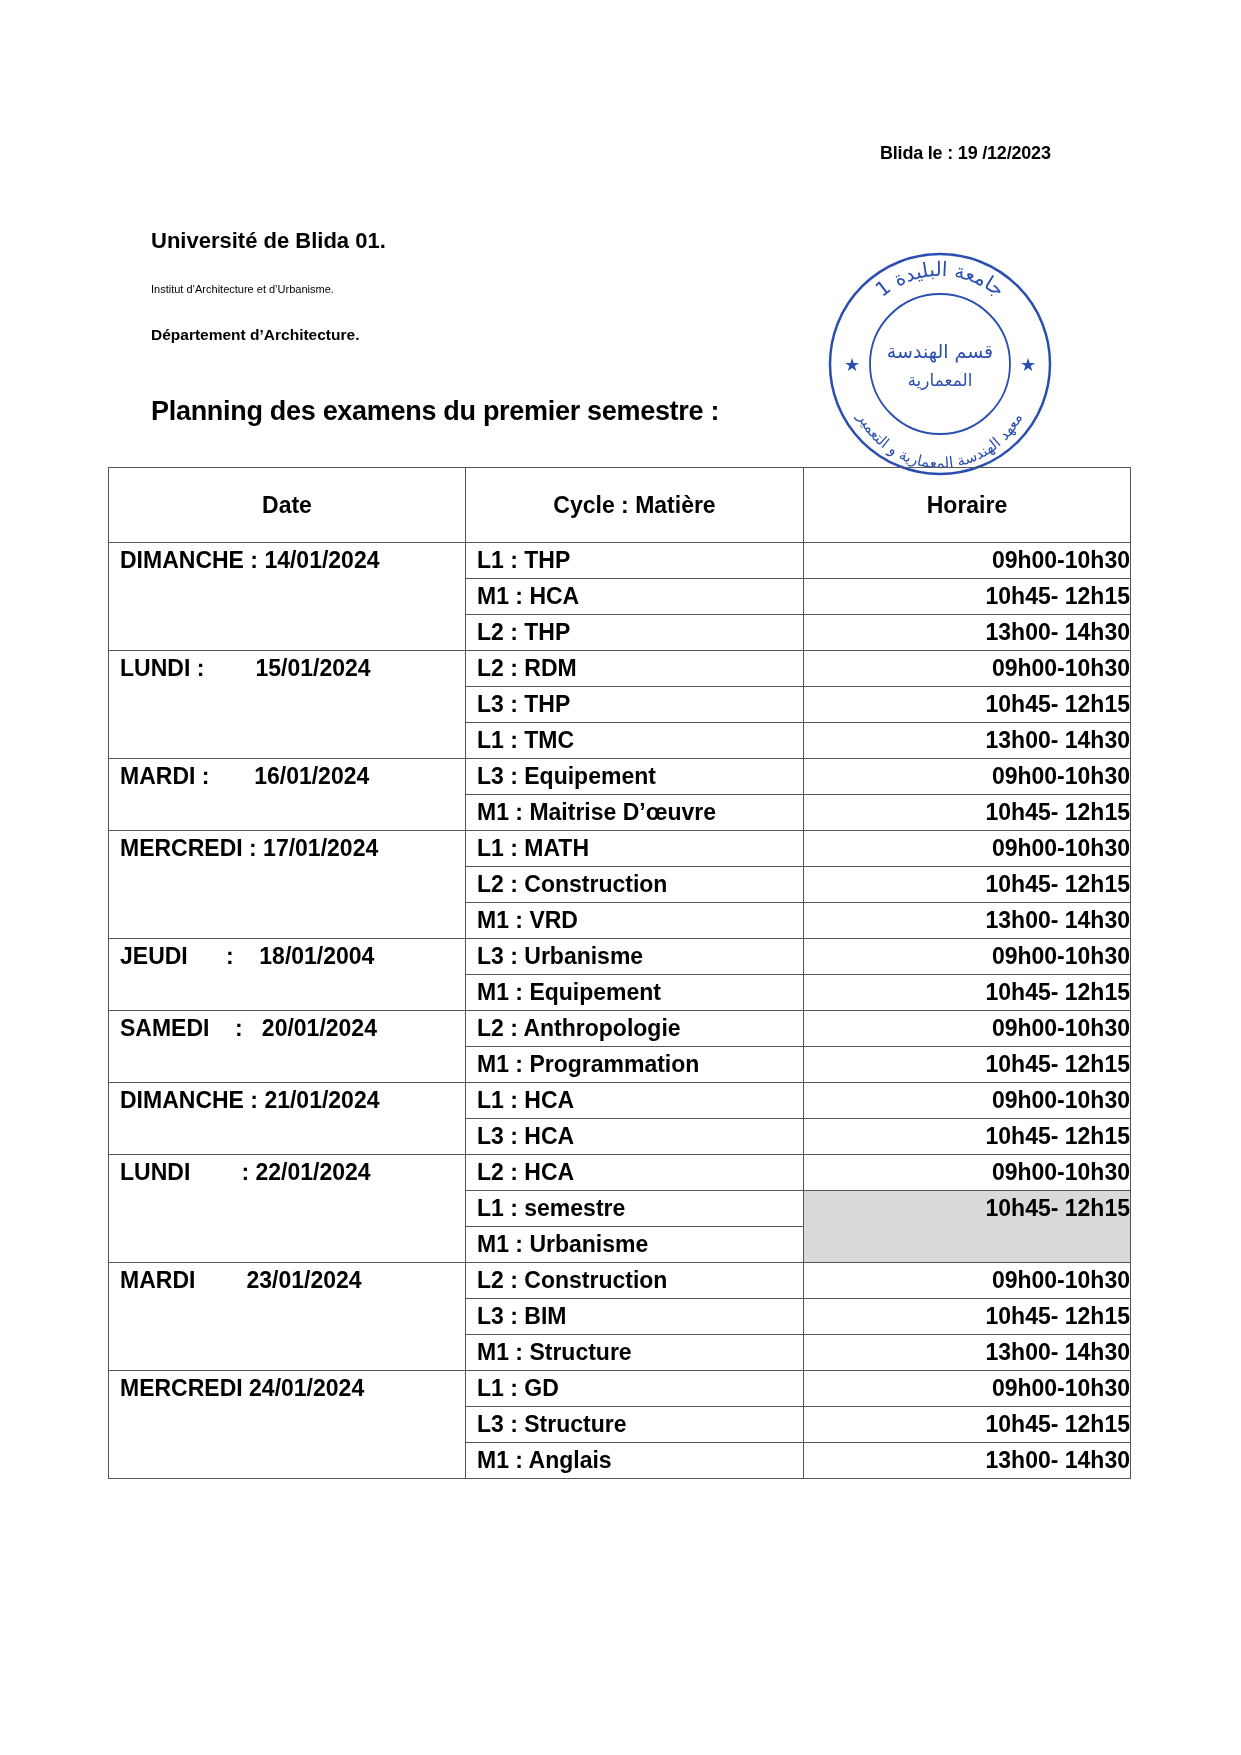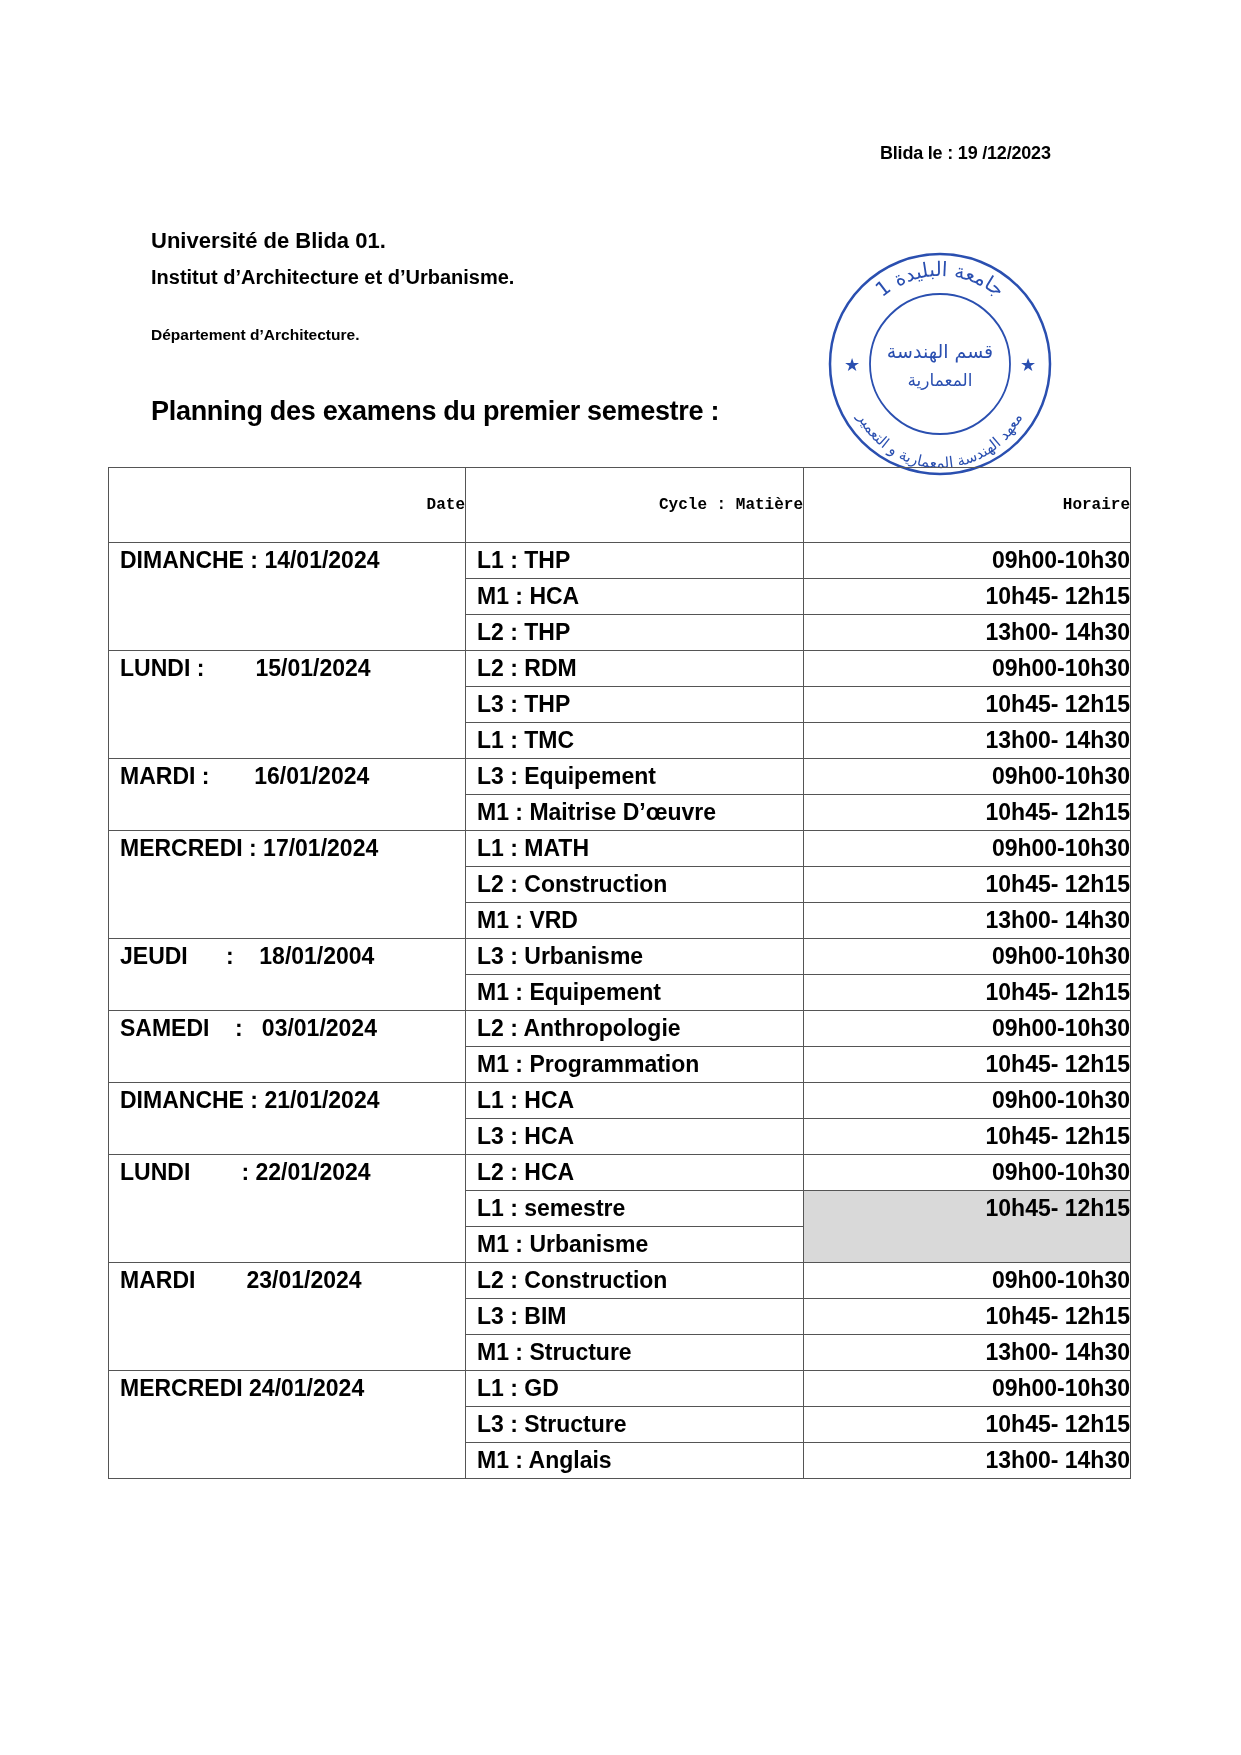--- a/index.html
+++ b/index.html
@@ -1,32 +1,32 @@
 <!DOCTYPE html>
 <html><head>
 <meta charset="utf-8">
 <style>
   html, body { margin:0; padding:0; background:#ffffff; }
   body { width:1241px; height:1755px; position:relative; overflow:hidden;
          font-family:"Liberation Sans", sans-serif; color:#000; }
   .abs { position:absolute; }
   #date-line { left:880px; top:143px; font-size:18px; font-weight:bold; letter-spacing:-0.2px; }
   #uni { left:151px; top:228px; font-size:22px; font-weight:bold;text-align:center; }
-  #inst { left:151px; top:266px; font-size:20px; font-weight:bold; }
+  #inst { left:151px; top:283px; font-size:11px; font-weight:normal; }
   #dept { left:151px; top:326px; font-size:15.5px; font-weight:bold; }
   #title { left:151px; top:396px; font-size:27px; font-weight:bold; letter-spacing:-0.3px; }
   #stamp { left:822px; top:246px; width:236px; height:236px; }
 
   table#schedule { position:absolute; left:108px; top:467px; width:1022px;
     border-collapse:collapse; table-layout:fixed; font-weight:bold; }
   #schedule col.c1 { width:357px; }
   #schedule col.c2 { width:338px; }
   #schedule col.c3 { width:327px; }
   #schedule td, #schedule th { border:1.5px solid #555; padding:0; vertical-align:top; }
-  #schedule th { height:74px; vertical-align:middle; font-size:16px; text-align:right;font-family:Liberation Mono, monospace; }
+  #schedule th { height:74px; vertical-align:middle; font-size:23px; text-align:center; }
   #schedule td { height:35px; font-size:23px; line-height:35px; }
   #schedule td.date { padding-left:11px; white-space:pre; vertical-align:top; }
   #schedule td.subj { padding-left:11px;margin-top:24px; }
   #schedule td.time { text-align:right; }
   #schedule td.grey { background:#d9d9d9; }
 </style>
 </head>
 <body>
 
 <div id="date-line" class="abs">Blida le : 19 /12/2023</div>
@@ -119,21 +119,21 @@
       <tr>
         <td class="date" rowspan="2">JEUDI      :    18/01/2004</td>
         <td class="subj">L3 : Urbanisme</td>
         <td class="time">09h00-10h30</td>
       </tr>
       <tr>
         <td class="subj">M1 : Equipement</td>
         <td class="time">10h45- 12h15</td>
       </tr>
       <tr>
-        <td class="date" rowspan="2">SAMEDI    :   03/01/2024</td>
+        <td class="date" rowspan="2">SAMEDI    :   20/01/2024</td>
         <td class="subj">L2 : Anthropologie</td>
         <td class="time">09h00-10h30</td>
       </tr>
       <tr>
         <td class="subj">M1 : Programmation</td>
         <td class="time">10h45- 12h15</td>
       </tr>
       <tr>
         <td class="date" rowspan="2">DIMANCHE : 21/01/2024</td>
         <td class="subj">L1 : HCA</td>

